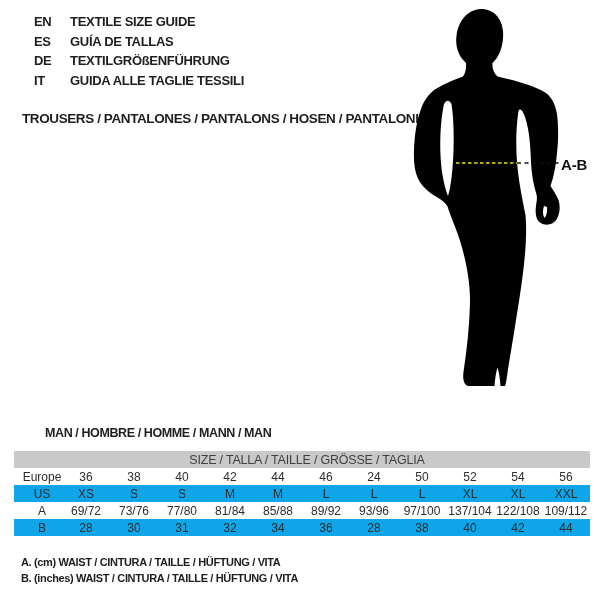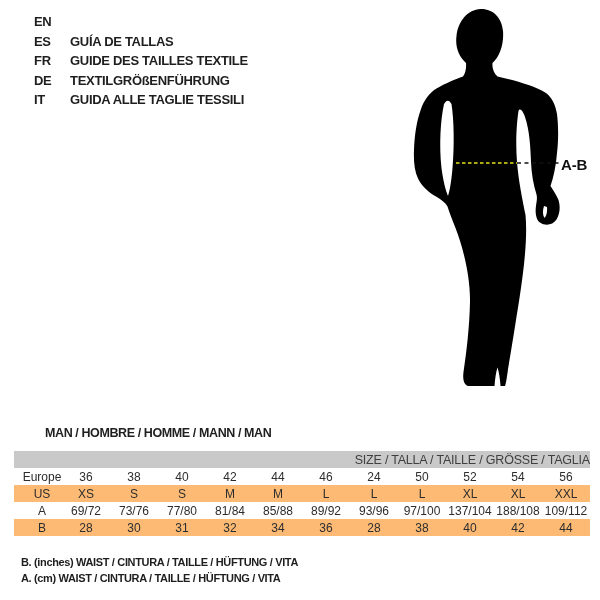--- a/index.html
+++ b/index.html
@@ -29,55 +29,53 @@
     letter-spacing:-0.4px;white-space:nowrap;padding-left:24px;
   }
   
   .size-table{
     position:absolute;left:14px;top:451px;width:576px;border-collapse:collapse;
     table-layout:fixed;font-size:12px;color:#2d2d2d;
   }
   .size-table td{height:17px;padding:0;text-align:center;vertical-align:middle;white-space:nowrap;}
   .size-table td.lbl{text-align:center;padding-left:8px;width:62px;}
   .size-table tr.hdr td{
-    background:#c9c9c9;color:#3f3f3f;text-align:right;padding-left:10px;
+    background:#c9c9c9;color:#3f3f3f;text-align:center;padding-left:10px;
     font-size:12.5px;letter-spacing:-0.2px;
   }
-  .size-table tr.alt td{background:#fdba74;}
+  .size-table tr.alt td{background:#0ea5e9;}
   
   .notes{position:absolute;left:21px;top:555px;}
   .note-line{font-size:11px;font-weight:bold;letter-spacing:-0.35px;line-height:15.5px;white-space:nowrap;}
 </style>
 </head>
 <body>
 
 <div id="screen">
 
   <div class="lang-block">
     <div class="lang-row">
       <span class="lang-code">EN</span>
+      <span class="lang-label">TEXTILE SIZE GUIDE</span>
     </div>
     <div class="lang-row">
       <span class="lang-code">ES</span>
       <span class="lang-label">GUÍA DE TALLAS</span>
     </div>
     <div class="lang-row">
-      <span class="lang-code">FR</span>
-      <span class="lang-label">GUIDE DES TAILLES TEXTILE</span>
-    </div>
-    <div class="lang-row">
       <span class="lang-code">DE</span>
       <span class="lang-label">TEXTILGRÖßENFÜHRUNG</span>
     </div>
     <div class="lang-row">
       <span class="lang-code">IT</span>
       <span class="lang-label">GUIDA ALLE TAGLIE TESSILI</span>
     </div>
   </div>
 
+  <div class="garment-heading">TROUSERS / PANTALONES / PANTALONS / HOSEN / PANTALONI</div>
 
   <svg class="figure-svg" viewBox="400 0 200 400" aria-hidden="true">
     <path fill="#000000" d="
       M 466 63
       C 459 57 455 47 456.5 36
       C 458 21 468 9.5 480.5 9
       C 493 8.5 502 18 503 31
       C 504 44 500 56 492.5 63
       C 492 68 493.5 73 497.5 76.5
       C 514 80.5 534 85.5 546 93
@@ -170,38 +168,38 @@
       <td class="lbl">A</td>
       <td>69/72</td>
       <td>73/76</td>
       <td>77/80</td>
       <td>81/84</td>
       <td>85/88</td>
       <td>89/92</td>
       <td>93/96</td>
       <td>97/100</td>
       <td>137/104</td>
-      <td>188/108</td>
+      <td>122/108</td>
       <td>109/112</td>
     </tr>
     <tr class="alt">
       <td class="lbl">B</td>
       <td>28</td>
       <td>30</td>
       <td>31</td>
       <td>32</td>
       <td>34</td>
       <td>36</td>
       <td>28</td>
       <td>38</td>
       <td>40</td>
       <td>42</td>
       <td>44</td>
     </tr>
   </tbody>
     </table>
 
   <div class="notes">
+    <div class="note-line">A. (cm) WAIST / CINTURA / TAILLE / HÜFTUNG / VITA</div>
     <div class="note-line">B. (inches) WAIST / CINTURA / TAILLE / HÜFTUNG / VITA</div>
-    <div class="note-line">A. (cm) WAIST / CINTURA / TAILLE / HÜFTUNG / VITA</div>
   </div>
 
 </div>
 
 </body></html>

